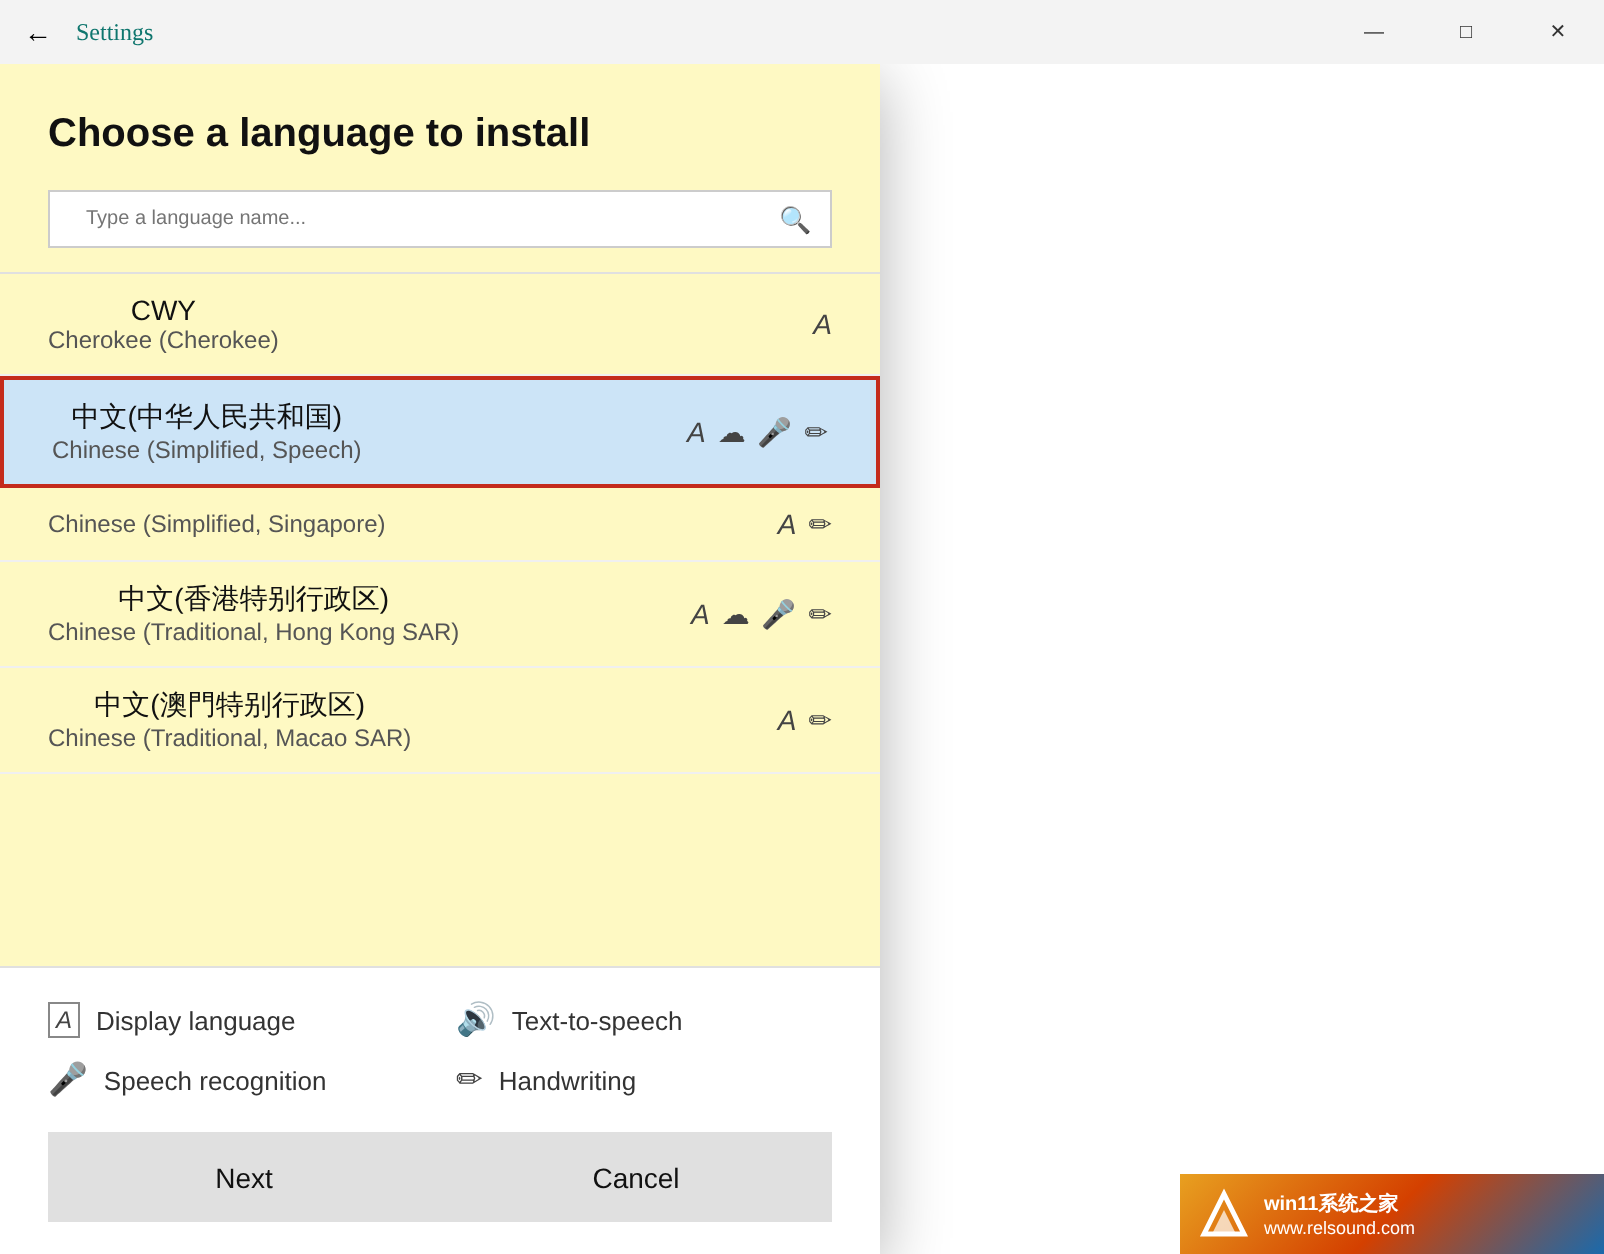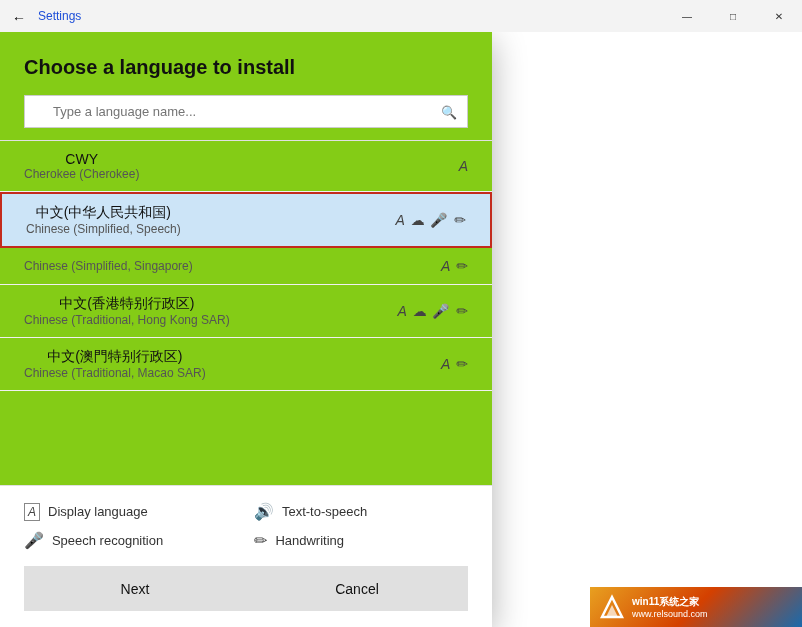--- a/index.html
+++ b/index.html
@@ -24,21 +24,22 @@
       padding: 0 0 0 12px;
       z-index: 100;
     }
     .window-left {
       display: flex;
       align-items: center;
       gap: 12px;
     }
     .window-title {
       font-size: 12px;
-      color: #1d4ed8;
+      color: #0f766e;
+      font-family: Liberation Serif, serif;
     }
     .window-controls {
       display: flex;
     }
     .win-btn {
       width: 46px;
       height: 32px;
       border: none;
       background: transparent;
       font-size: 10px;
@@ -135,44 +136,44 @@
       font-size: 13px;
       color: #555;
       margin-top: 12px;
       line-height: 1.5;
     }
 
     .dialog {
       position: absolute;
       top: 0;
       left: 0;
-      width: 492px;
-      background: #84cc16;
+      width: 440px;
+      background: #fef9c3;
       box-shadow: 0 8px 32px rgba(0,0,0,0.3);
       display: flex;
       flex-direction: column;
       bottom: 0;
     }
 
     .dialog-title {
       font-size: 20px;
       font-weight: 600;
       color: #111;
       padding: 24px 24px 16px 24px;
     }
 
     .dialog-search {
       margin: 0 24px 12px 24px;
       position: relative;
     }
     .dialog-search input {
       width: 100%;
-      padding: 8px 36px 8px 28px;
+      padding: 8px 36px 8px 18px;
       border: 1px solid #ccc;
-      font-size: 13px;
+      font-size: 10px;
       outline: none;
       background: white;
       color: #555;
     }
     .search-icon {
       position: absolute;
       right: 10px;
       top: 50%;
       transform: translateY(-50%);
       color: #555;

